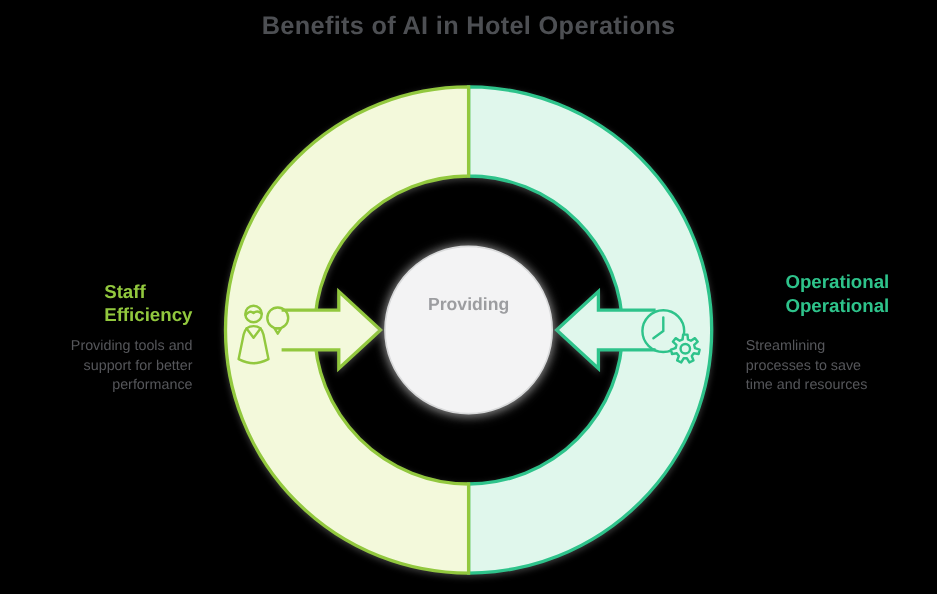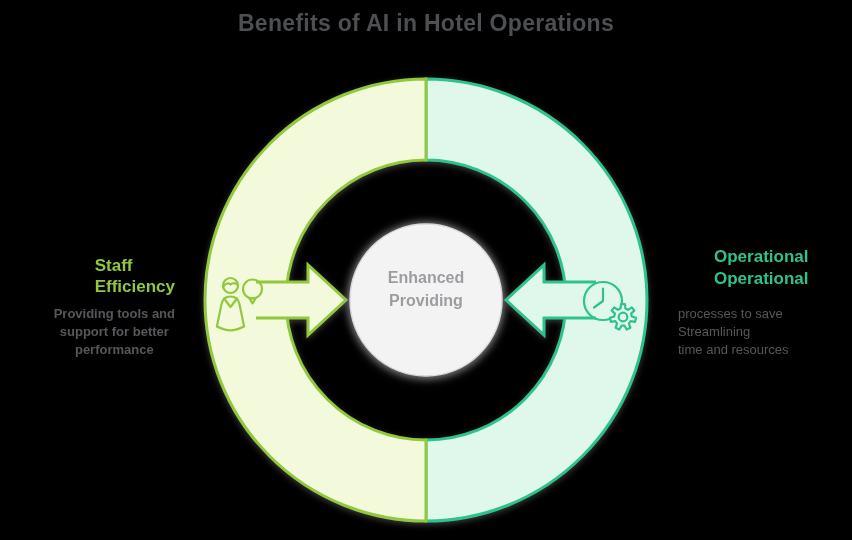--- a/index.html
+++ b/index.html
@@ -37,21 +37,21 @@
     font-size:23px;font-weight:bold;letter-spacing:.3px;color:var(--title-text);
   }
   .center-label{
     position:absolute;left:346px;top:266px;width:160px;text-align:center;
     font-size:16px;font-weight:bold;line-height:23px;color:var(--center-text);
   }
   .side-heading{position:absolute;font-size:17px;font-weight:bold;white-space:nowrap;}
   .side-heading.left{top:255px;right:677px;text-align:left;line-height:21px;color:var(--left-accent);}
   .side-heading.right{top:246px;left:714px;text-align:left;line-height:22px;color:var(--right-accent);}
   .side-desc{position:absolute;top:305px;font-size:13px;line-height:18px;color:var(--body-text);white-space:nowrap;}
-  .side-desc.left{right:677px;text-align:center;font-weight:bold;}
+  .side-desc.left{right:677px;text-align:right;}
   .side-desc.right{left:678px;text-align:left;}
 </style>
 </head>
 <body>
 
 <div class="stage">
 
   <div class="page-title">Benefits of AI in Hotel Operations</div>
 
   <svg class="diagram-svg" width="852" height="540" viewBox="0 0 852 540">
@@ -76,37 +76,36 @@
 
     <g>
       <circle class="icon-right" cx="603" cy="301" r="19"></circle>
       <path class="icon-right" d="M603,301 L603,288.5 M603,301 L594,307.5"></path>
       <path class="gear-body" d="M620.6,308.5 L621,304.2 L625,304.2 L625.4,308.5 L628.1,309.8 L631.8,307.4 L634.3,310.6 L631.1,313.6 L631.8,316.5 L636,317.9 L635.1,321.8 L630.7,321.2 L628.9,323.6 L630.4,327.7 L626.7,329.5 L624.5,325.7 L621.5,325.7 L619.3,329.5 L615.6,327.7 L617.1,323.6 L615.3,321.2 L610.9,321.8 L610,317.9 L614.2,316.5 L614.9,313.6 L611.7,310.6 L614.2,307.4 L617.9,309.8 Z"></path>
       <circle class="icon-right" cx="623" cy="317" r="4.3"></circle>
     </g>
   </svg>
 
   <div class="center-label">
-    <div>Enhanced</div>
     <div>Providing</div>
   </div>
 
   <div class="side-heading left">
     <div>Staff</div>
     <div>Efficiency</div>
   </div>
   <div class="side-desc left">
     <div>Providing tools and</div>
     <div>support for better</div>
     <div>performance</div>
   </div>
 
   <div class="side-heading right">
     <div>Operational</div>
     <div>Operational</div>
   </div>
   <div class="side-desc right">
+    <div>Streamlining</div>
     <div>processes to save</div>
-    <div>Streamlining</div>
     <div>time and resources</div>
   </div>
 
 </div>
 
 </body></html>

